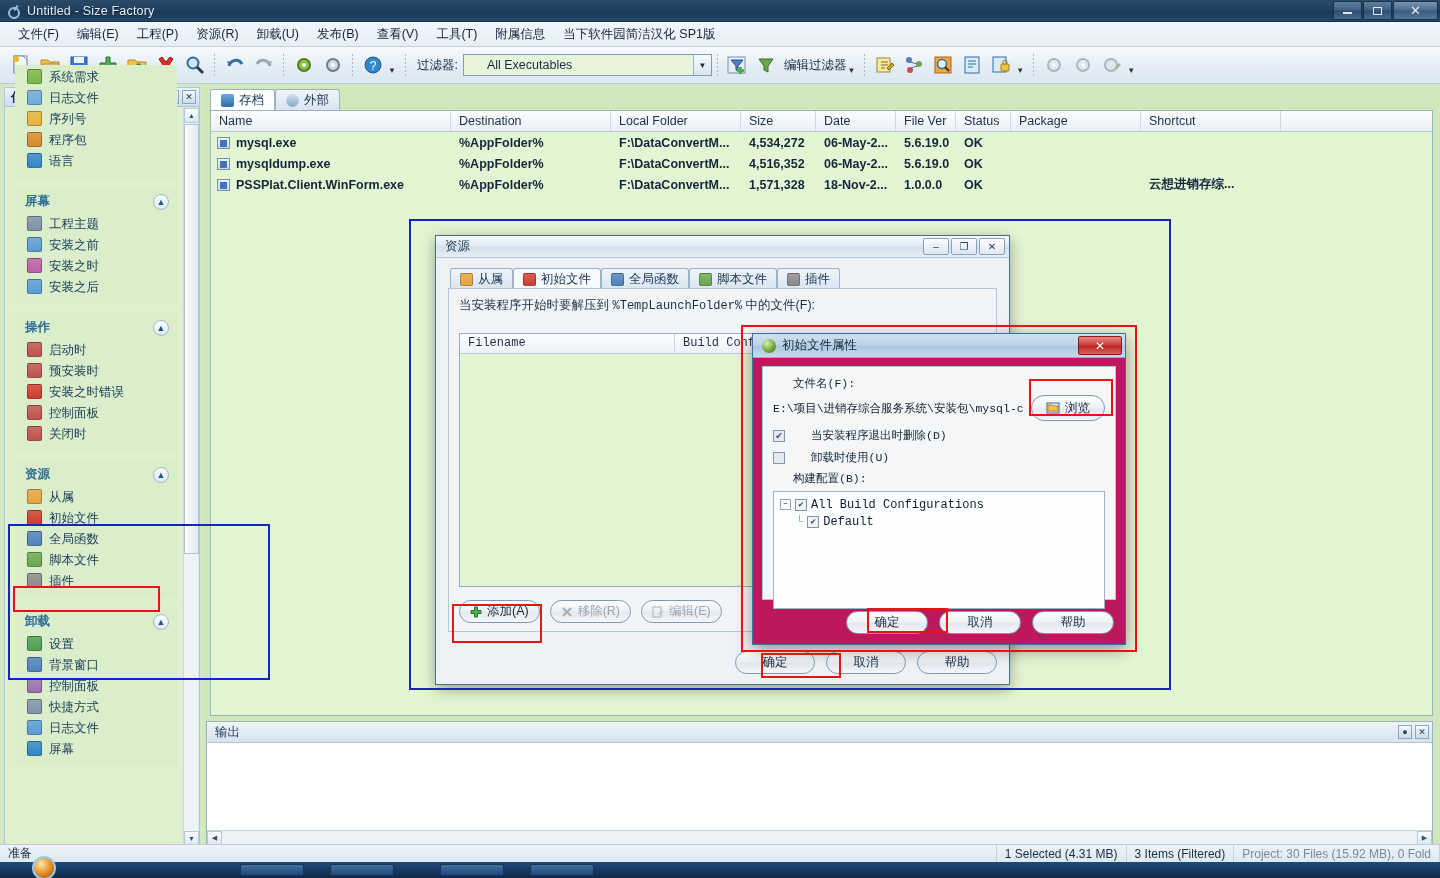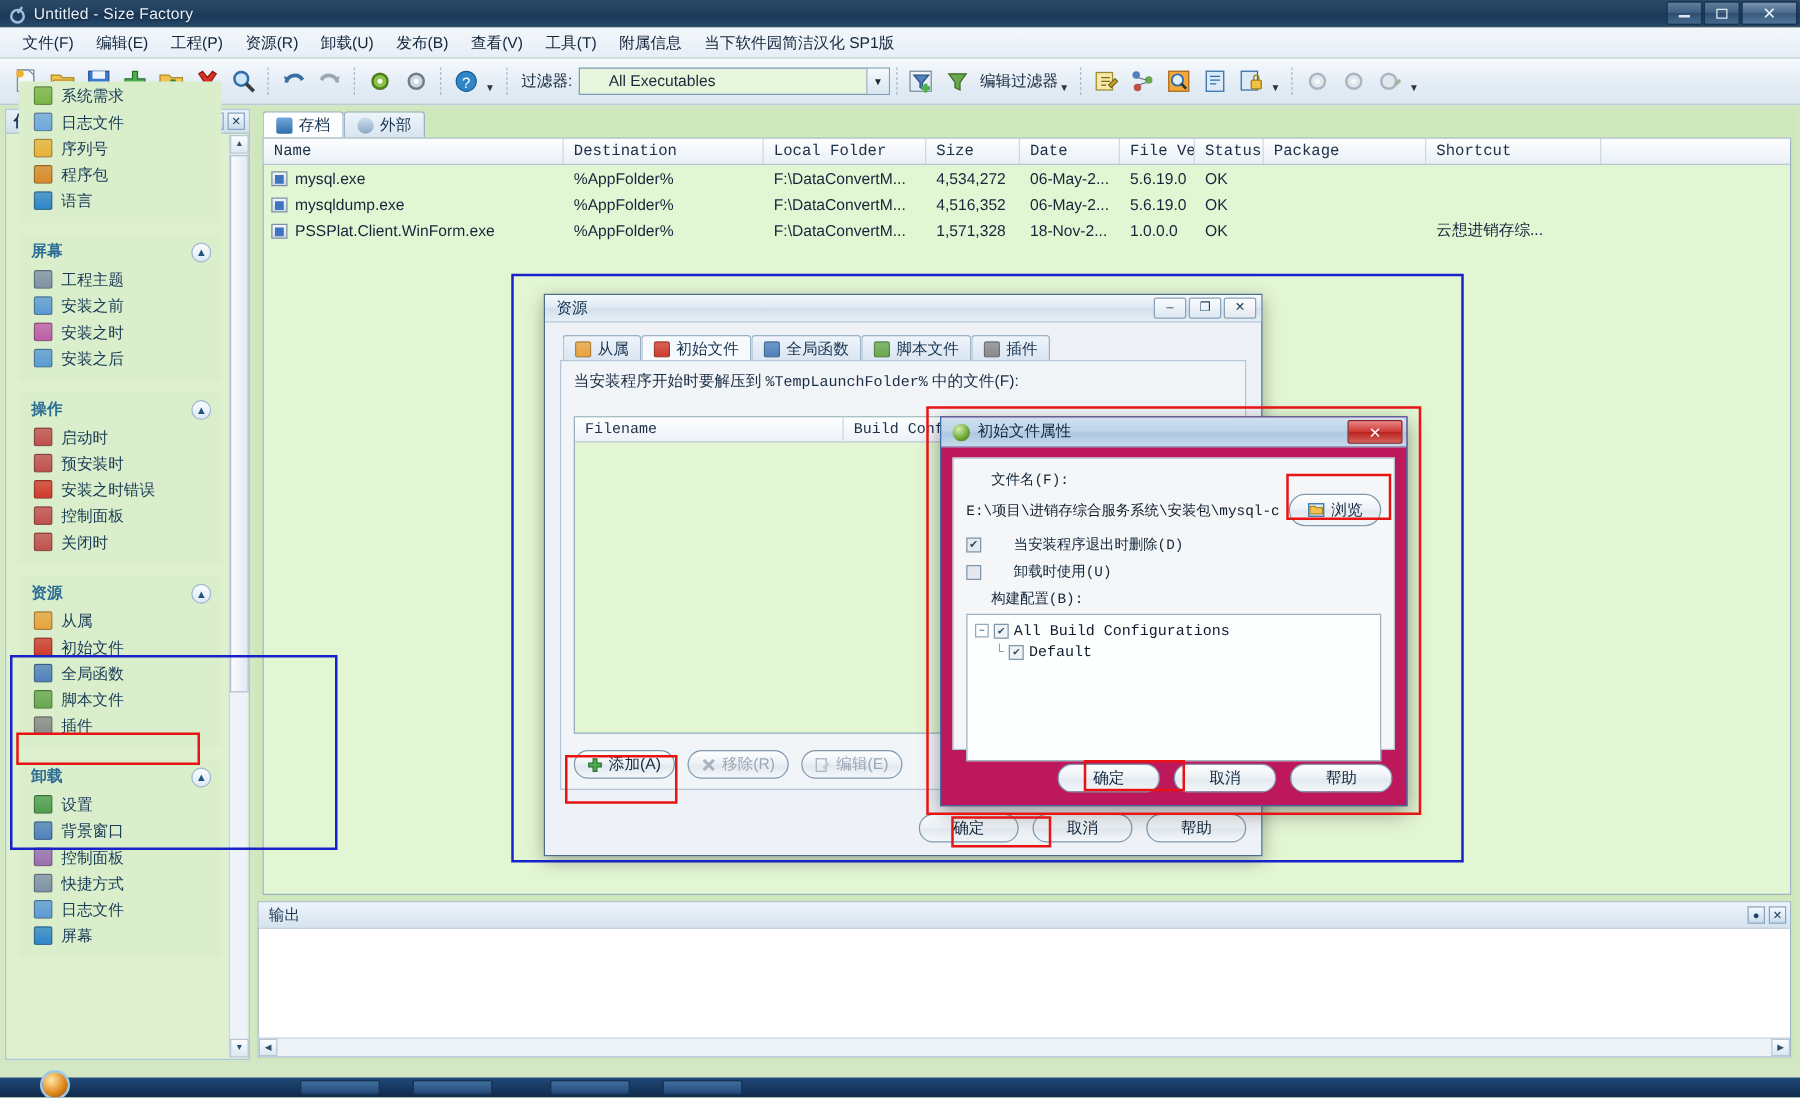--- a/index.html
+++ b/index.html
@@ -135,23 +135,23 @@
   .tab .ic { width:13px; height:13px; border-radius:2px; }
 
   .listview {
     position:absolute; left:6px; top:23px; right:5px; bottom:132px;
     background:#e3f6d4; border:1px solid #9db3c5;
   }
   .lv-head { display:flex; height:21px; background:linear-gradient(180deg,#fdfeff,#eaf0f6);
              border-bottom:1px solid #b9c8d6; }
   .lv-head .th {
     font-size:12.5px; color:#1c2f45; padding:3px 0 0 8px;
-    border-right:1px solid #cdd9e4; overflow:hidden; white-space:nowrap;font-family:Liberation Mono, monospace;
-  }
-  .lv-row { display:flex; height:21px; align-items:center; }
+    border-right:1px solid #cdd9e4; overflow:hidden; white-space:nowrap;
+  }
+  .lv-row { display:flex; height:21px; align-items:center;font-weight:bold; }
   .lv-row .td { font-size:12.5px; color:#13263a; padding-left:8px; overflow:hidden; white-space:nowrap; }
   .lv-row .td.first { display:flex; align-items:center; gap:6px; padding-left:6px;}
   .file-ic { width:13px; height:12px; background:linear-gradient(180deg,#f2f6fb,#cfd9e4);
              border:1px solid #7b90a6; position:relative; flex:none;}
   .file-ic::after{ content:""; position:absolute; left:2px; top:2px; width:7px; height:7px;
              background:#3f74c0; }
 
   .outputpane {
     position:absolute; left:2px; right:5px; bottom:2px; height:125px;
     background:#ffffff; border:1px solid #9db3c5;
@@ -832,20 +832,26 @@
       <div class="ann blue" style="left: 8px; top: 524px; width: 262px; height: 156px;"></div>
       <div class="ann red" style="left: 13px; top: 586px; width: 147px; height: 26px;"></div>
       <div class="ann blue" style="left: 409px; top: 219px; width: 762px; height: 471px;"></div>
       <div class="ann red" style="left: 452px; top: 604px; width: 90px; height: 39px;"></div>
       <div class="ann red" style="left: 741px; top: 325px; width: 396px; height: 327px;"></div>
       <div class="ann red" style="left: 1029px; top: 379px; width: 84px; height: 37px;"></div>
       <div class="ann red" style="left: 867px; top: 608px; width: 81px; height: 25px;"></div>
       <div class="ann red" style="left: 761px; top: 653px; width: 80px; height: 25px;"></div>
     </div>
 
+  <div class="statusbar">
+    <div class="sb-cell" style="width:1000px;">准备</div>
+    <div class="sb-cell">1 Selected (4.31 MB)</div>
+    <div class="sb-cell">3 Items (Filtered)</div>
+    <div class="sb-cell dim">Project: 30 Files (15.92 MB), 0 Fold</div>
+  </div>
 
   <div class="taskbar">
     <div class="orb"></div>
     <div class="tbitem" style="left:240px;"></div>
     <div class="tbitem" style="left:330px;"></div>
     <div class="tbitem" style="left:440px;"></div>
     <div class="tbitem" style="left:530px;"></div>
   </div>
 
 </div>

